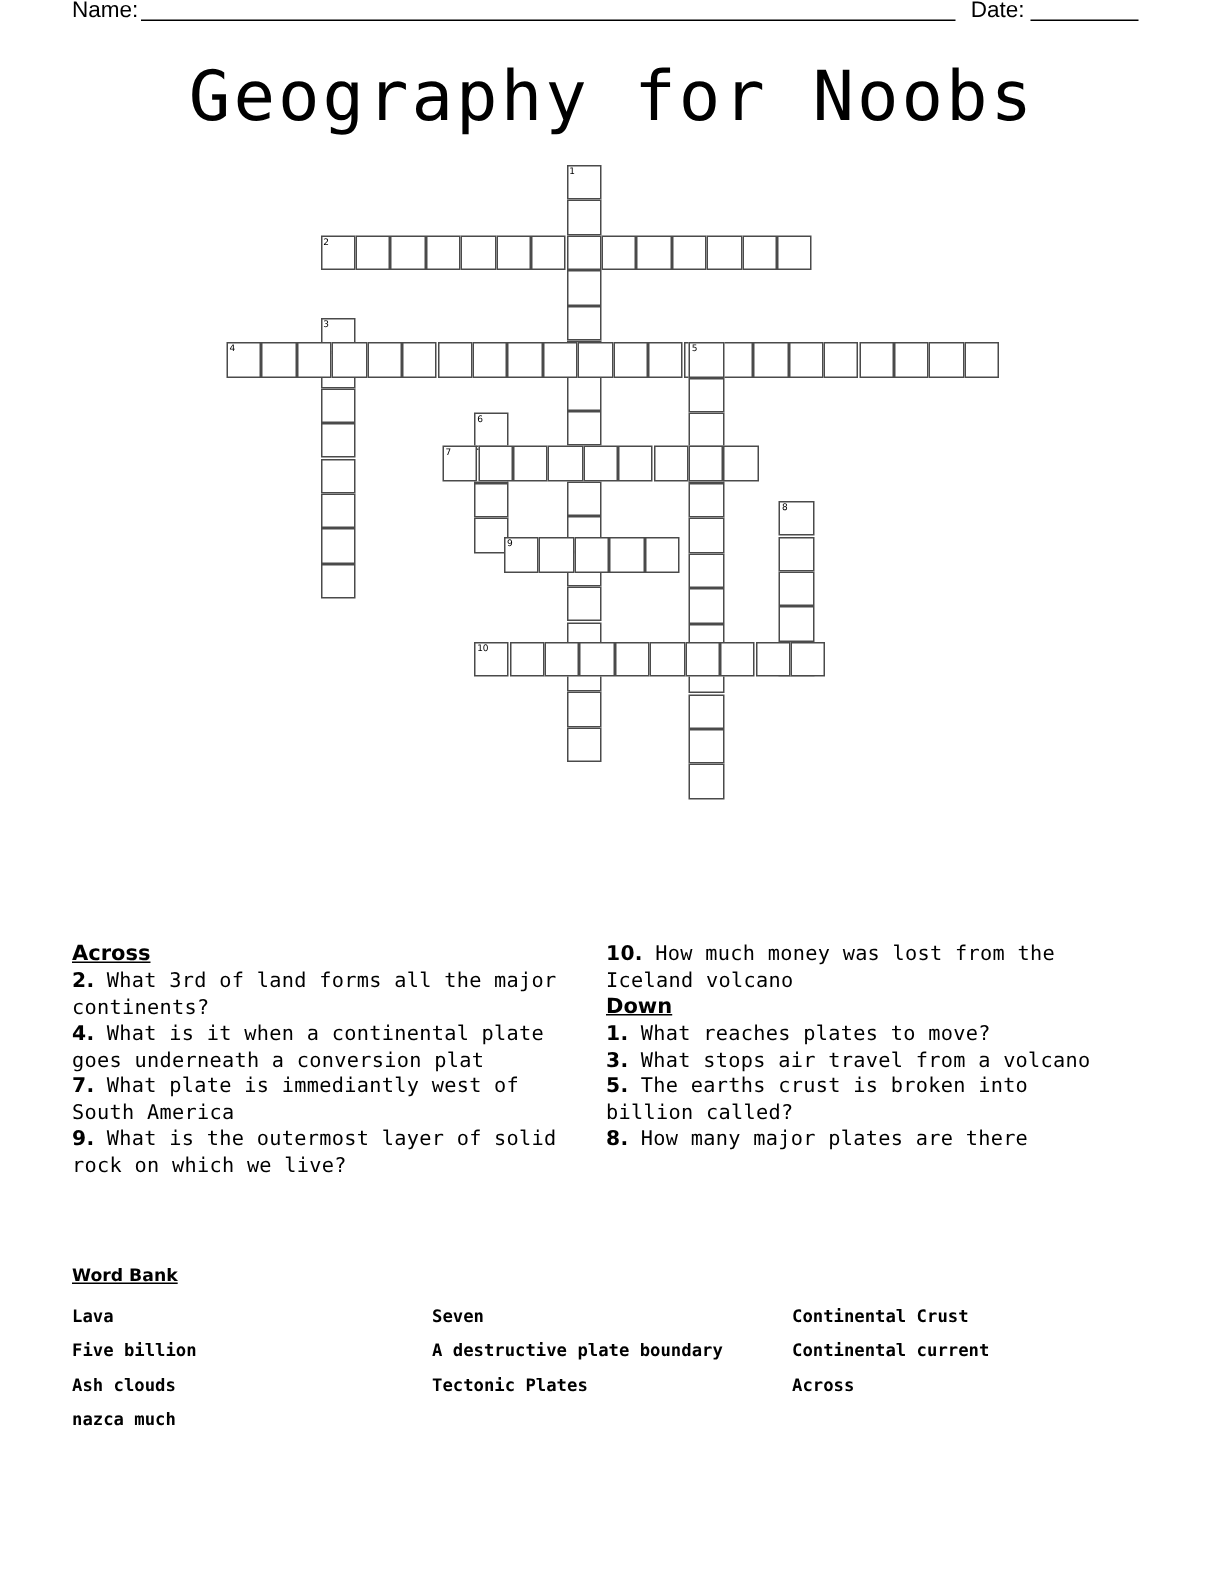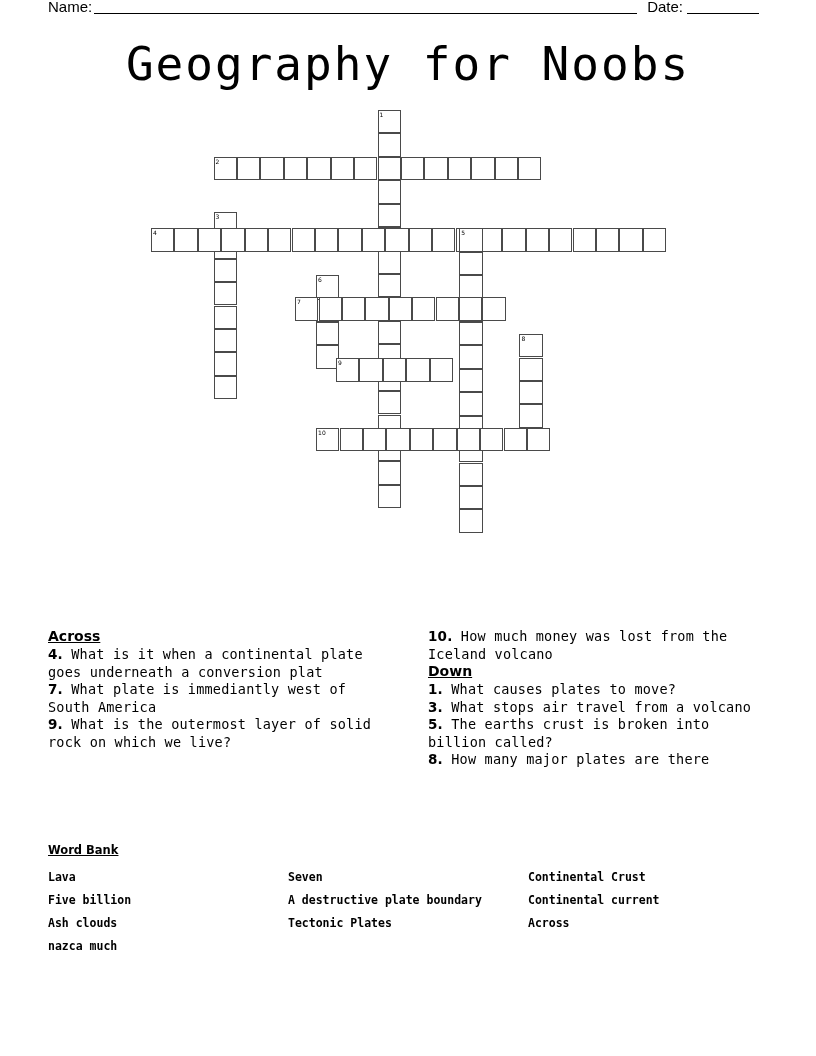--- a/index.html
+++ b/index.html
@@ -60,21 +60,21 @@
   
   .clues {
     position:absolute; left:48px; top:628px;
     width:720px;
     font-family:"DejaVu Sans Mono", monospace;
   }
   .clue-col {
     position:absolute; top:0; width:345px;
   }
   .col-left  { left:0; }
-  .col-right { left:380px; }
+  .col-right { left:356px; }
   .sec-head {
     font-family:"DejaVu Sans", sans-serif;
     font-weight:bold;
     font-size:14px;
     line-height:17px;
     text-decoration:underline;
     margin-bottom:1px;
   }
   .clue {
     font-size:13.5px;
@@ -254,32 +254,33 @@
     <div class="cw-cell" style="left: 456.6px; top: 427.6px; width: 23.4px; height: 23.4px;"></div>
     <div class="cw-cell" style="left: 480.1px; top: 427.6px; width: 23.4px; height: 23.4px;"></div>
     <div class="cw-cell" style="left: 503.5px; top: 427.6px; width: 23.4px; height: 23.4px;"></div>
     <div class="cw-cell" style="left: 526.9px; top: 427.6px; width: 23.4px; height: 23.4px;"></div>
   </div>
 
 <div class="clues">
   <div class="clue-col col-left">
     <div class="sec-head">Across</div>
     <div id="across-left">
+        <p class="clue"><b>2.</b><span> What 3rd of land forms all the major continents?</span></p>
         <p class="clue"><b>4.</b><span> What is it when a continental plate goes underneath a conversion plat</span></p>
         <p class="clue"><b>7.</b><span> What plate is immediantly west of South America</span></p>
         <p class="clue"><b>9.</b><span> What is the outermost layer of solid rock on which we live?</span></p>
       </div>
   </div>
   <div class="clue-col col-right">
     <div id="across-right">
         <p class="clue"><b>10.</b><span> How much money was lost from the Iceland volcano</span></p>
       </div>
     <div class="sec-head">Down</div>
     <div id="down-list">
-        <p class="clue"><b>1.</b><span> What causes plates to move?</span></p>
+        <p class="clue"><b>1.</b><span> What reaches plates to move?</span></p>
         <p class="clue"><b>3.</b><span> What stops air travel from a volcano</span></p>
         <p class="clue"><b>5.</b><span> The earths crust is broken into billion called?</span></p>
         <p class="clue"><b>8.</b><span> How many major plates are there</span></p>
       </div>
   </div>
 </div>
 
 <div class="wordbank">
   <div class="wb-head">Word Bank</div>
   <div class="wb-grid" id="wb-grid">

